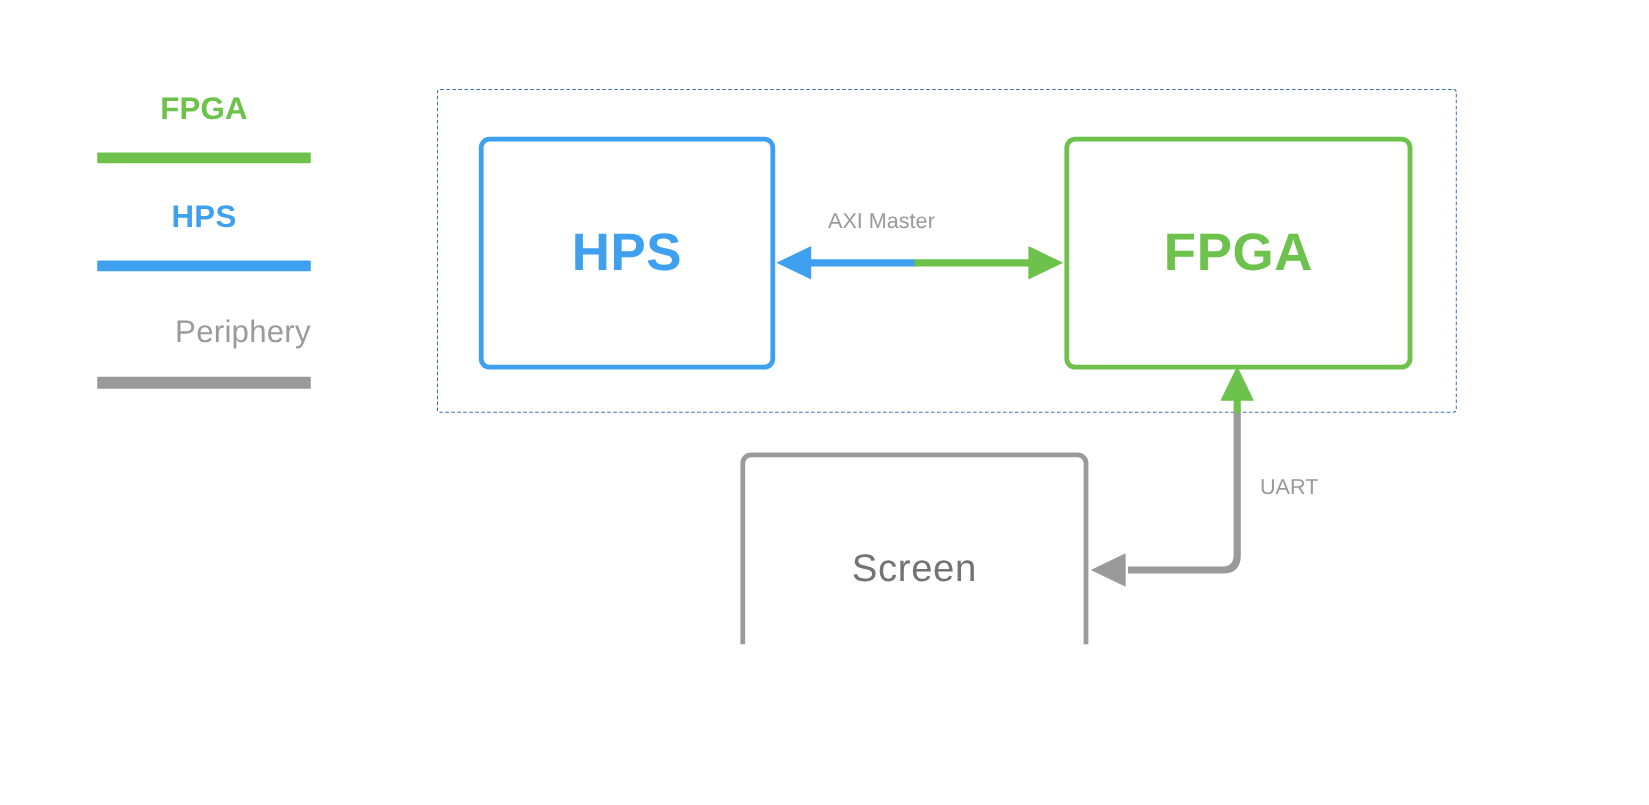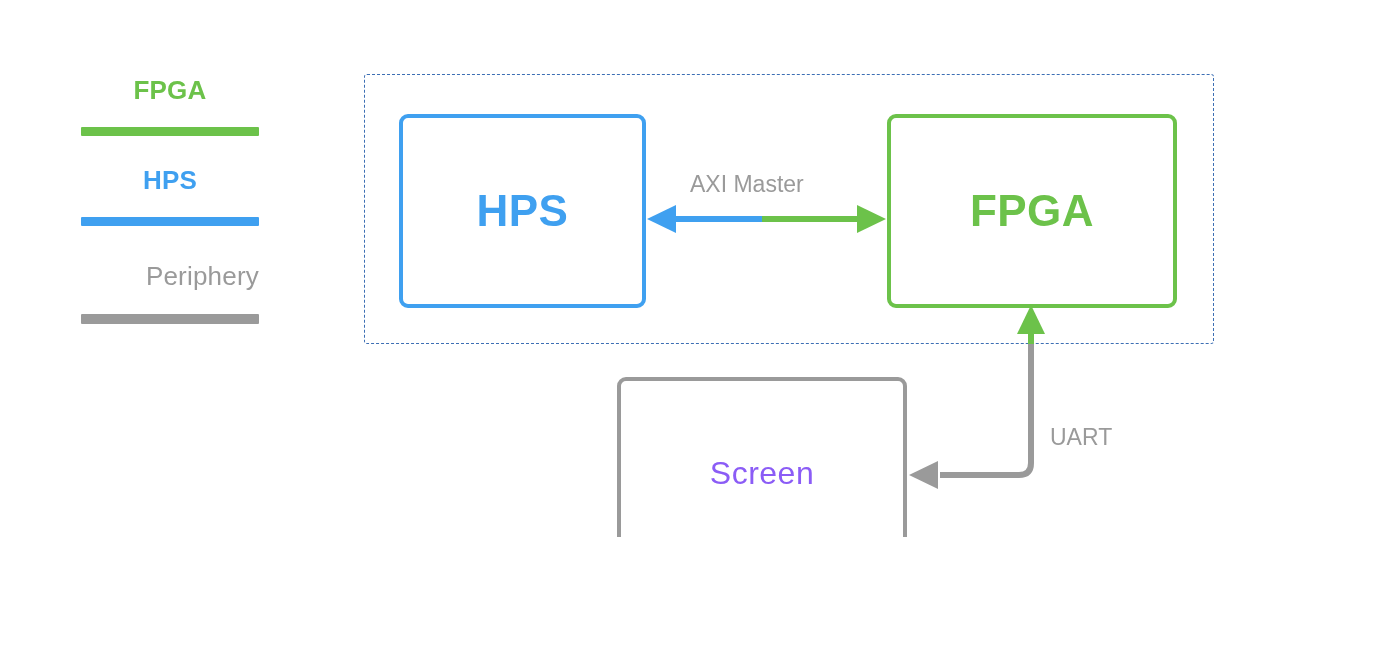--- a/index.html
+++ b/index.html
@@ -101,43 +101,43 @@
     border: 4px solid #6cc24a;
   }
   .block-fpga .block-title { color: #6cc24a; }
 
   .block-screen {
     left: 617px; top: 377px;
     width: 290px; height: 193px;
     border: 4px solid #9a9a9a;
   }
   .block-screen .block-title {
-    color: #8b5cf6;
+    color: #737373;
     font-size: 32px;
     font-weight: 400;
   }
 
   
   .wires {
     position: absolute;
     left: 0; top: 0;
     width: 1374px; height: 671px;
     pointer-events: none;
   }
 
   
   .edge-label {
     position: absolute;
     color: #9a9a9a;
-    font-size: 23px;
+    font-size: 18px;
     line-height: 28px;
     white-space: nowrap;
   }
   .label-axi  { left: 690px; top: 170px; }
-  .label-uart { left: 1050px; top: 423px; }
+  .label-uart { left: 1050px; top: 392px; }
 </style>
 </head>
 <body>
 
 <div id="canvas">
 
   <div class="legend">
 
     <div class="legend-item legend-item-0">
       <span class="legend-label lbl-fpga">FPGA</span>

